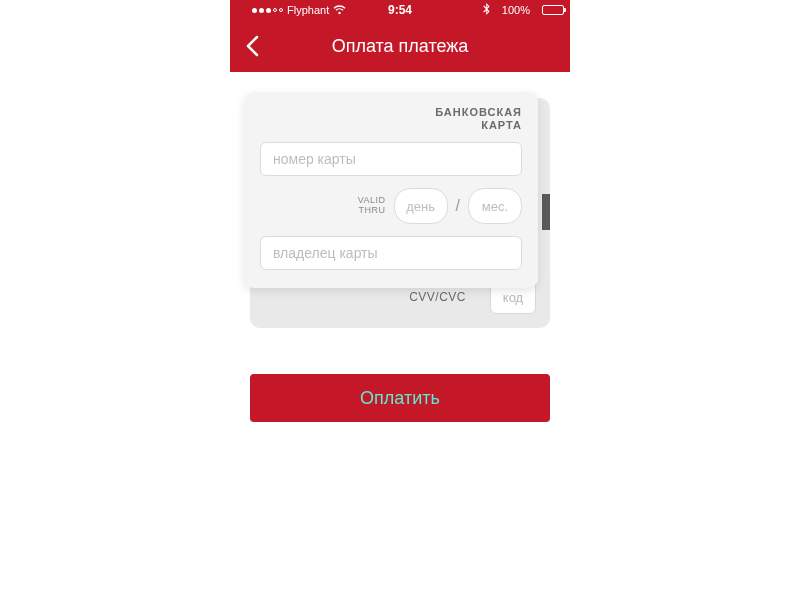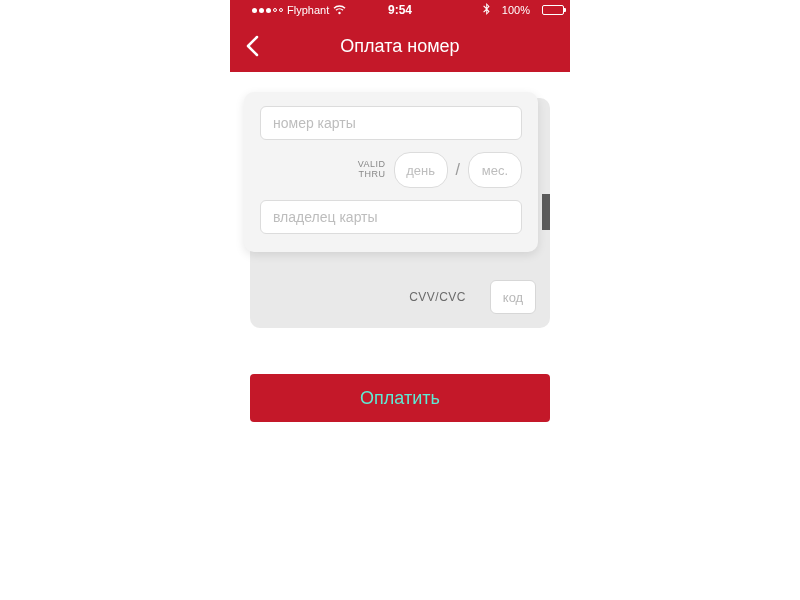--- a/index.html
+++ b/index.html
@@ -166,35 +166,39 @@
       <span class="battery"><span class="battery-fill"></span></span>
     </div>
   </div>
 
   <div class="nav-bar">
     <div class="back-btn">
       <svg width="14" height="22" viewBox="0 0 14 22">
           <path d="M12 2l-9 9 9 9" stroke="#fff" stroke-width="2.5" fill="none" stroke-linecap="round" stroke-linejoin="round"></path>
         </svg>
     </div>
-    <div class="nav-title">Оплата номер</div>
+    <div class="nav-title">Оплата платежа</div>
   </div>
 
   <div class="content">
     <div class="card-stack">
 
       <div class="card-back">
         <div class="mag-stripe"></div>
         <div class="cvv-row">
           <span>CVV/CVC</span>
           <input class="cvv-input" placeholder="код" style="">
         </div>
       </div>
 
       <div class="card-front">
+        <div class="card-label">
+          <span>БАНКОВСКАЯ</span><br>
+          <span>КАРТА</span>
+        </div>
         <input class="field" placeholder="номер карты" style="">
         <div class="valid-row">
           <div class="valid-label">
             <span>VALID</span><br>
             <span>THRU</span>
           </div>
           <input class="small-field" placeholder="день" style="">
           <span class="slash">/</span>
           <input class="small-field" placeholder="мес." style="">
         </div>

